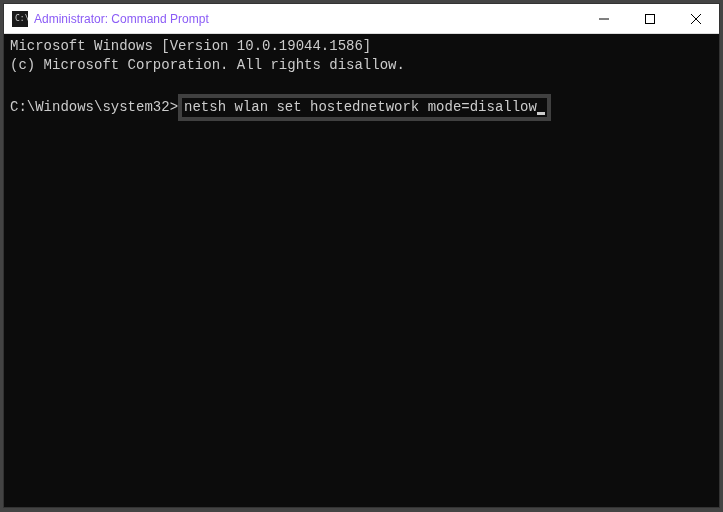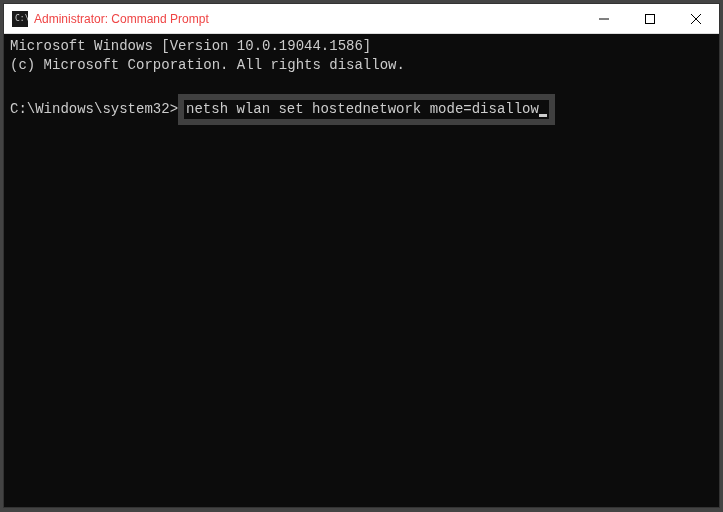--- a/index.html
+++ b/index.html
@@ -32,21 +32,21 @@
       width: 16px;
       height: 16px;
       margin-left: 8px;
       margin-right: 6px;
       display: flex;
       align-items: center;
       justify-content: center;
     }
     .title-text {
       font-size: 12px;
-      color: #ef4444;
+      color: #8b5cf6;
       flex: 1;
     }
     .window-controls {
       display: flex;
       height: 100%;
     }
     .win-btn {
       width: 46px;
       height: 100%;
       display: flex;
@@ -60,21 +60,21 @@
       color: #ccc;
       font-family: Consolas, 'Courier New', monospace;
       font-size: 14px;
       line-height: 1.35;
       padding: 3px 6px;
       white-space: pre;
       overflow: hidden;
       position: relative;
     }
     .highlight-box {
-      border: 6px solid #404040;
+      border: 4px solid #404040;
       padding: 0 2px;
       display: inline-block;
     }
     .cursor {
       display: inline-block;
       width: 8px;
       height: 3px;
       background: #ccc;
       vertical-align: bottom;
       margin-bottom: 2px;

